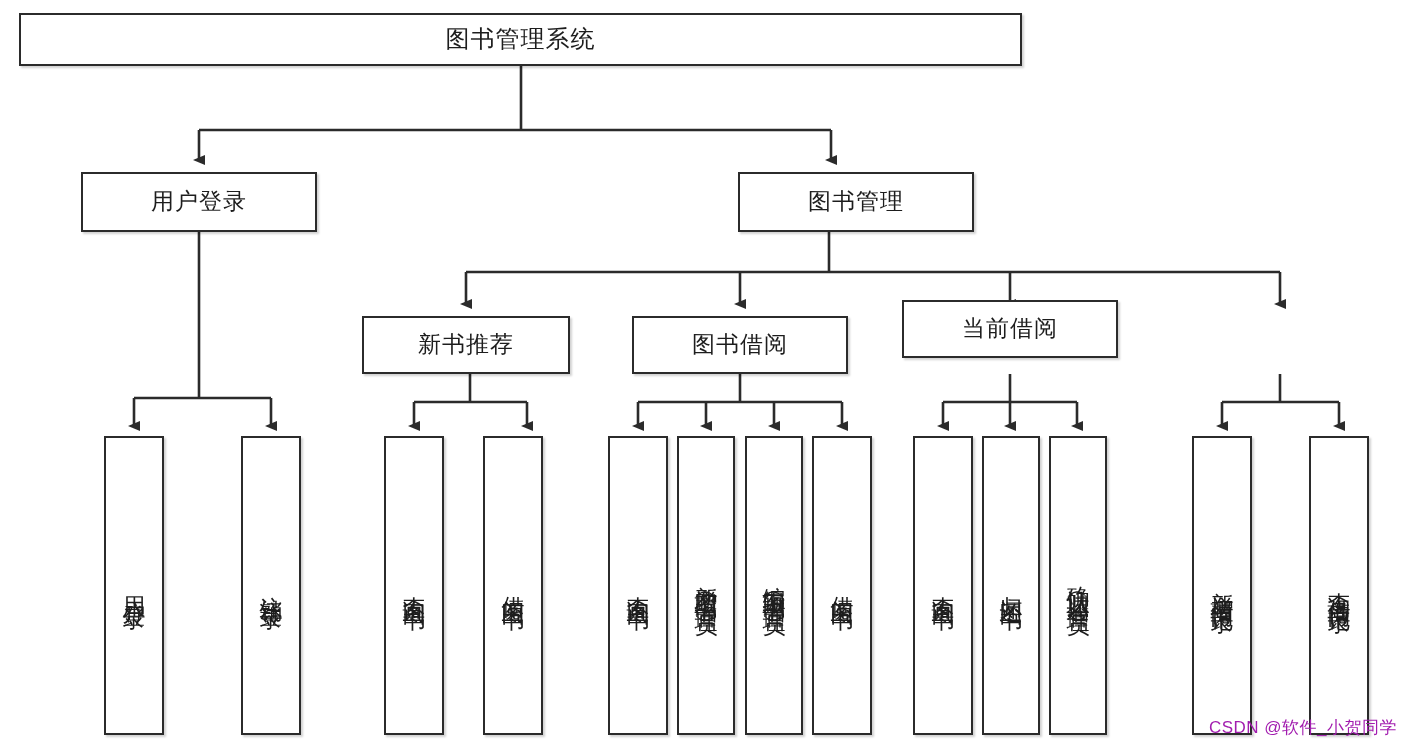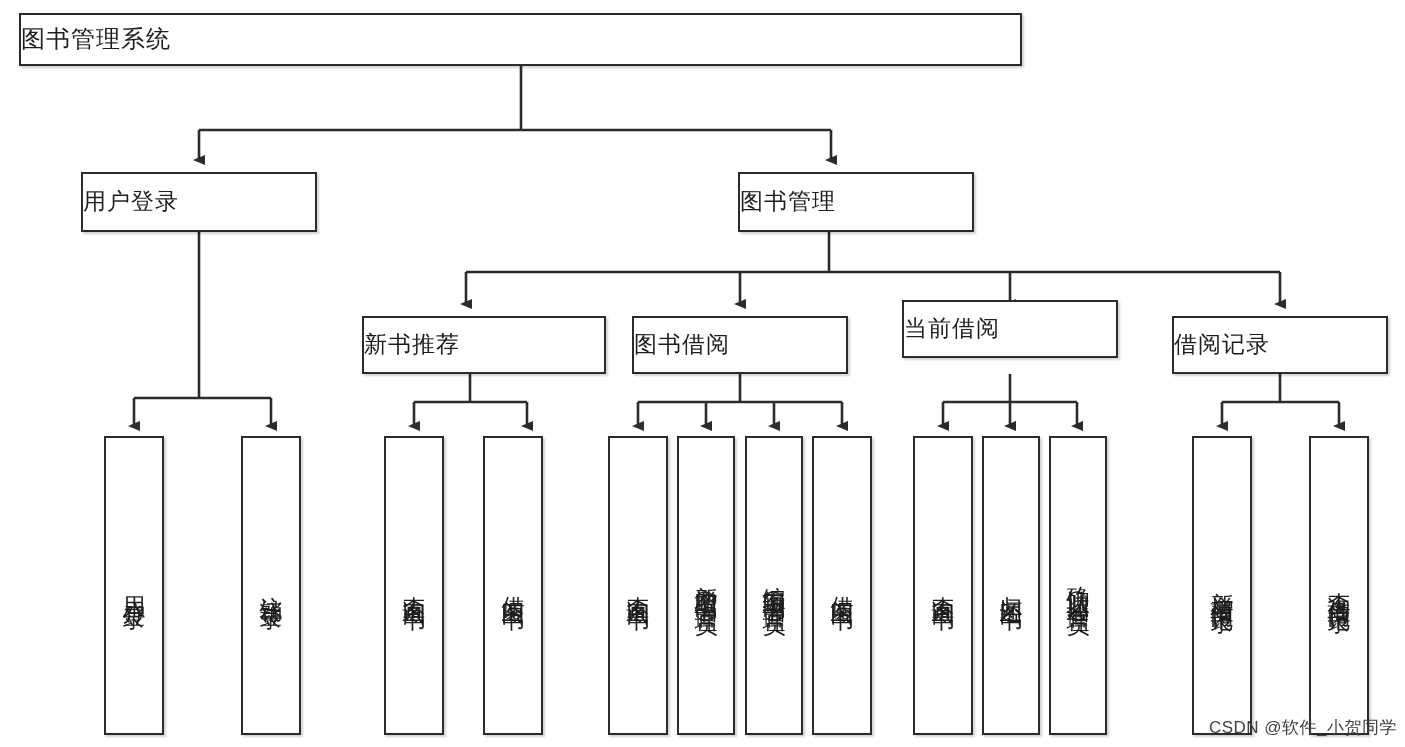--- a/index.html
+++ b/index.html
@@ -26,21 +26,21 @@
     height: 747px;
     pointer-events: none;
   }
   .node {
     position: absolute;
     box-sizing: border-box;
     border: 2px solid #2b2b2b;
     background: #ffffff;
     display: flex;
     align-items: center;
-    justify-content: flex-start;
+    justify-content: center;
     box-shadow: 2px 2px 2px rgba(0,0,0,0.18);
   }
   .node .label {
     color: #1d1d1d;
     text-align: center;
     line-height: 1.18;
     white-space: pre-line;
   }
   
   .node.horiz .label {
@@ -62,21 +62,21 @@
     font-size: 23px;
     letter-spacing: 4px;
     line-height: 1;
     max-height: 100%;
   }
   #watermark {
     position: absolute;
     right: 8px;
     bottom: 8px;
     font-size: 17px;
-    color: #404040;
+    color: #a21caf;
     letter-spacing: 0.5px;
     white-space: nowrap;
     user-select: none;
   }
 </style>
 </head>
 <body>
 
 <div id="canvas">
 
@@ -135,35 +135,32 @@
   </div>
 
   <div class="node horiz" style="left:81px; top:172px; width:236px; height:60px;">
     <span class="label">用户登录</span>
   </div>
 
   <div class="node horiz" style="left:711px; top:172px; width:236px; height:60px;margin-left:27px;">
     <span class="label">图书管理</span>
   </div>
 
-  <div class="node horiz" style="left:362px; top:316px; width:244px; height:58px;">
+  <div class="node horiz" style="left:362px; top:316px; width:208px; height:58px;">
     <span class="label">新书推荐</span>
   </div>
 
   <div class="node horiz" style="left:632px; top:316px; width:216px; height:58px;">
     <span class="label">图书借阅</span>
   </div>
 
   <div class="node horiz" style="left:902px; top:300px; width:216px; height:58px;">
     <span class="label">当前借阅</span>
   </div>
 
-  <div class="node horiz" style="left:1172px; top:316px; width:216px; height:58px;">
-    <span class="label">借阅记录</span>
-  </div>
 
   <div class="node vert" style="left:104px; top:436px; width:60px; height:299px;">
     <span class="label">用户登录</span>
   </div>
 
   <div class="node vert" style="left:241px; top:436px; width:60px; height:299px;">
     <span class="label">注销登录</span>
   </div>
 
   <div class="node vert" style="left:384px; top:436px; width:60px; height:299px;">

